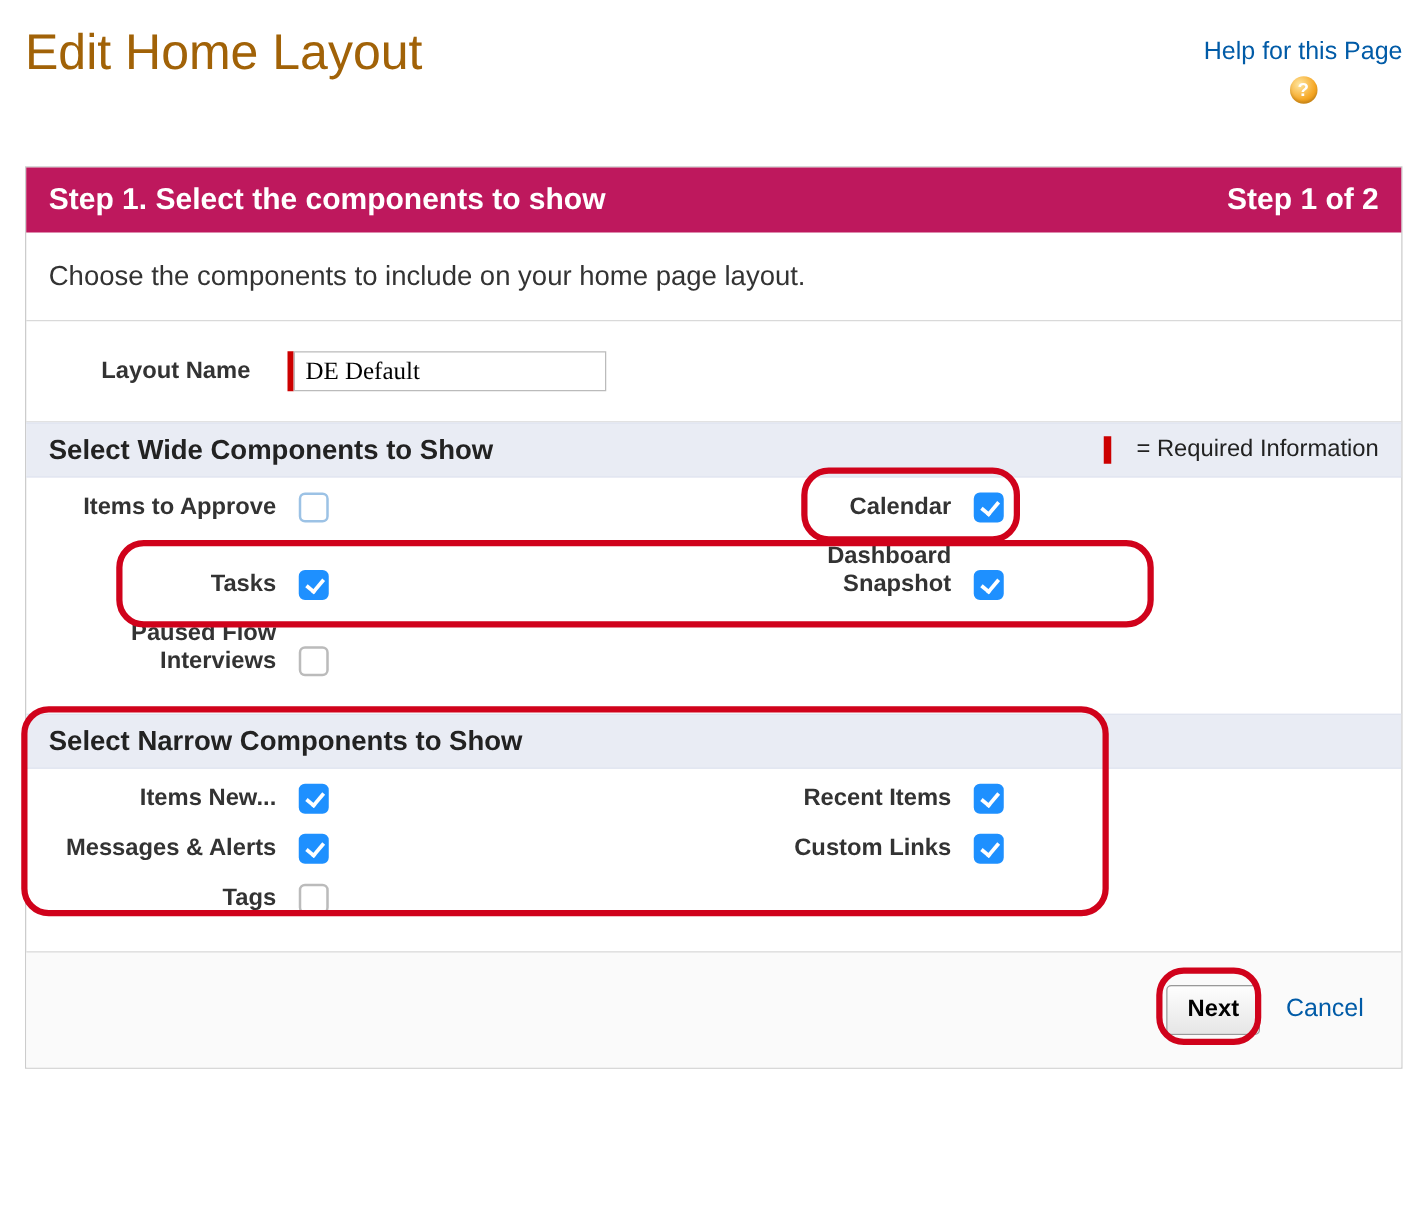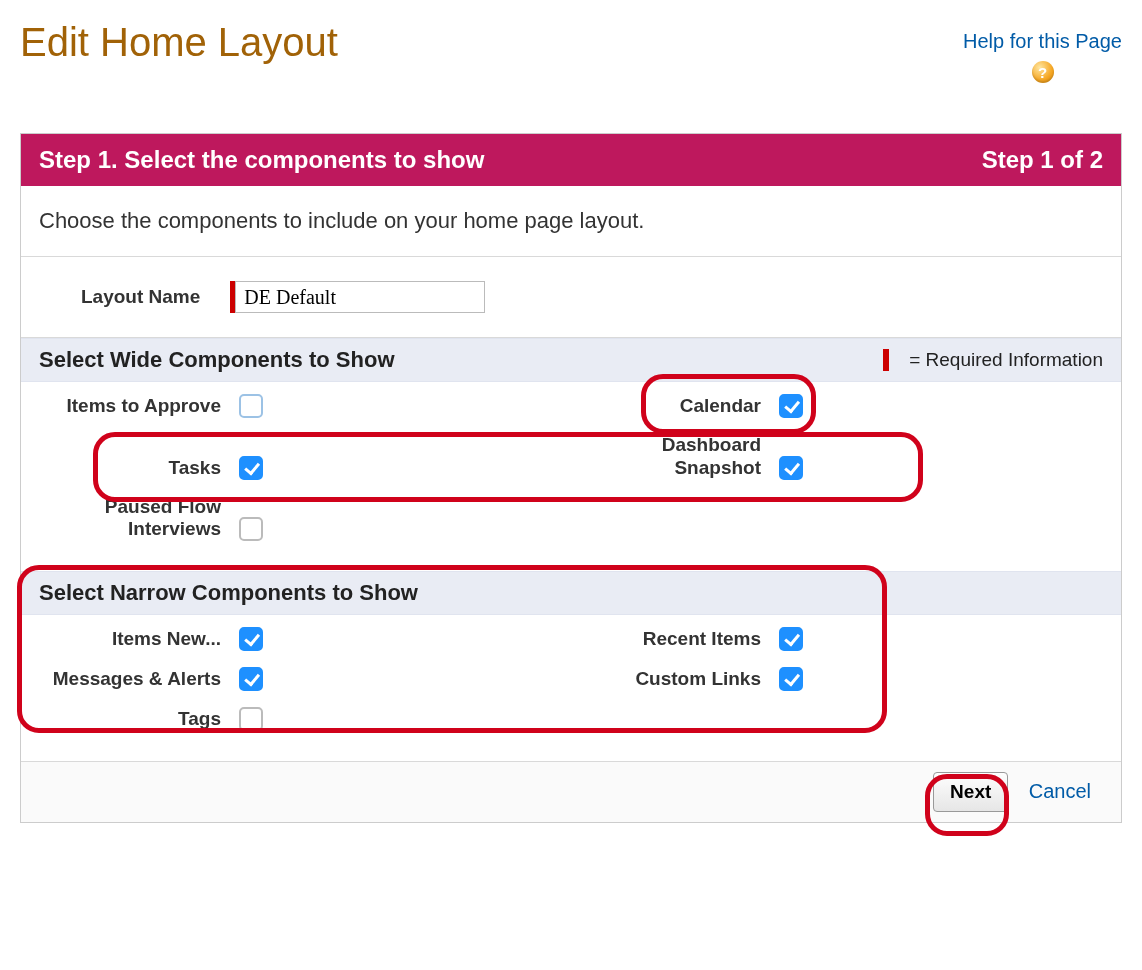--- a/index.html
+++ b/index.html
@@ -165,21 +165,21 @@
   .cbox.checked::after {
     content: "";
     width: 6px; height: 11px;
     border: solid #fff;
     border-width: 0 3px 3px 0;
     transform: rotate(40deg) translateY(-1px);
   }
 
   .footer {
     border-top: 1px solid #d9d9d9;
-    padding: 10px 30px;
+    padding: 26px 30px;
     text-align: right;
     background: #fafafa;
     position: relative;
   }
   .next-btn {
     font-size: 19px;
     font-weight: bold;
     padding: 8px 16px;
     border: 1px solid #999;
     background: linear-gradient(#fefefe,#e6e6e6);

